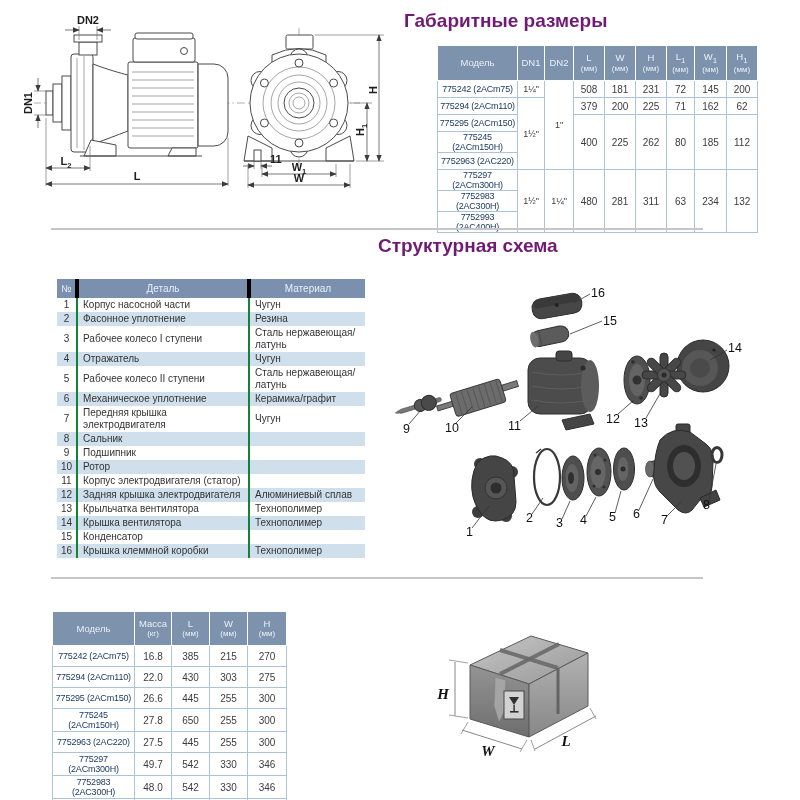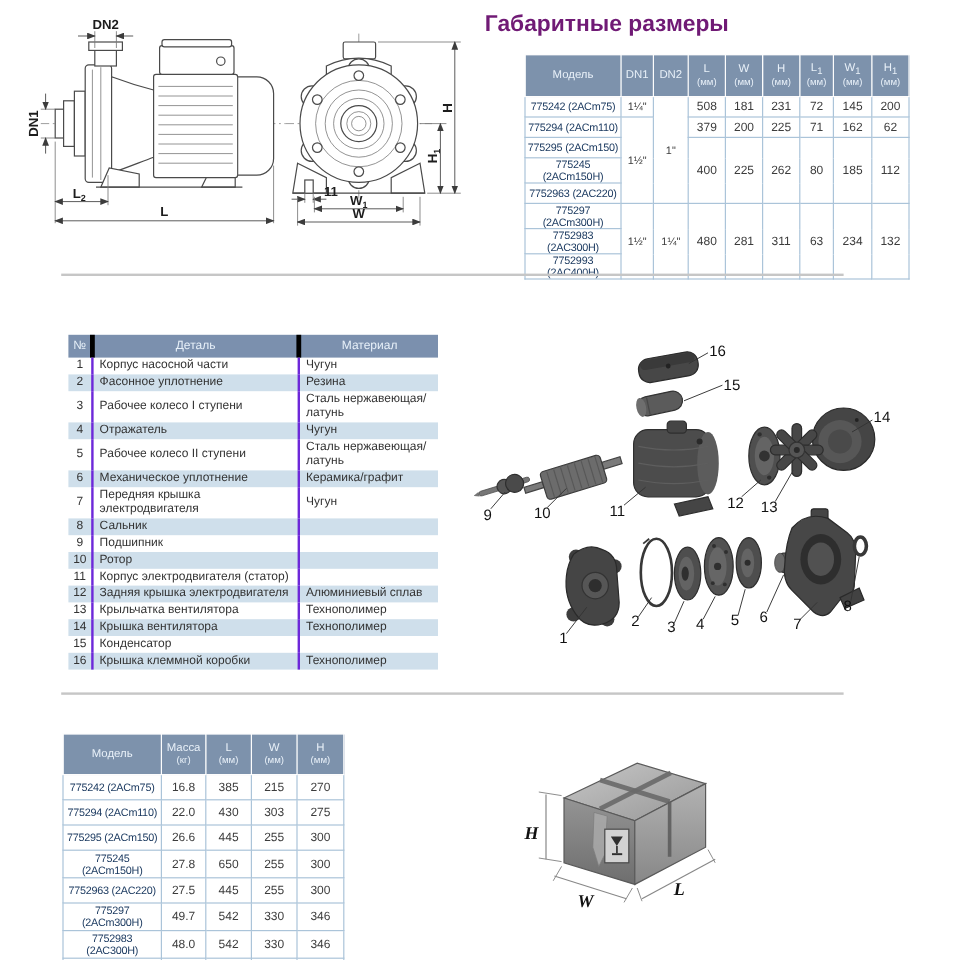--- a/index.html
+++ b/index.html
@@ -16,21 +16,21 @@
   .dimtbl th .u{display:block;font-size:8px;}
   .dimtbl td{border:1px solid #abc4d9;background:#fff;text-align:center;height:16px;
              padding:0 1px;color:#3c3c3c;}
   .dimtbl td.model{color:#17365d;font-size:9px;letter-spacing:-0.2px;}
   .dimtbl td.dn{font-size:9px;}
   
   .parts{position:absolute;left:57px;top:279px;width:308px;font-size:10px;}
   .parts th{background:#7b90ae;color:#e7f0f9;font-weight:normal;font-size:10px;height:19px;
             border-left:4px solid #000000;padding:0 4px;}
   .parts th:first-child{border-left:none;}
-  .parts td{border-left:2px solid #6d28d9;padding:1px 5px;color:#333;line-height:1.2;height:12px;
+  .parts td{border-left:2px solid #15803d;padding:1px 5px;color:#333;line-height:1.2;height:12px;
             vertical-align:middle;}
   .parts td:first-child{border-left:none;text-align:center;padding:1px 0;}
   .parts tbody tr:nth-child(even) td{background:#cfdfeb;}
   
   .pack{position:absolute;left:52px;top:611px;width:234px;font-size:10px;}
   .pack th{background:#7d92ac;color:#e9f1f9;font-weight:normal;border:1px solid #fdfdfd;
            height:31px;font-size:9.5px;line-height:1.2;vertical-align:middle;}
   .pack th .u{display:block;font-size:8px;}
   .pack td{border:1px solid #abc4d9;background:#fff;text-align:center;height:18px;
            color:#3c3c3c;}
@@ -284,20 +284,21 @@
         <td class="model">7752983 (2AC300H)</td>
       </tr>
       <tr>
         <td class="model">7752993 (2AC400H)</td>
       </tr>
     </tbody>
   </table>
 
   <div class="hr" style="top:228px"></div>
 
+  <div class="sec-title" style="left:378px;top:235px">Структурная схема</div>
 
   <table class="parts">
     <colgroup>
         <col style="width:20px">
         <col style="width:172px">
         <col style="width:116px">
       </colgroup>
     <thead>
       <tr>
         <th><span>№</span></th>

